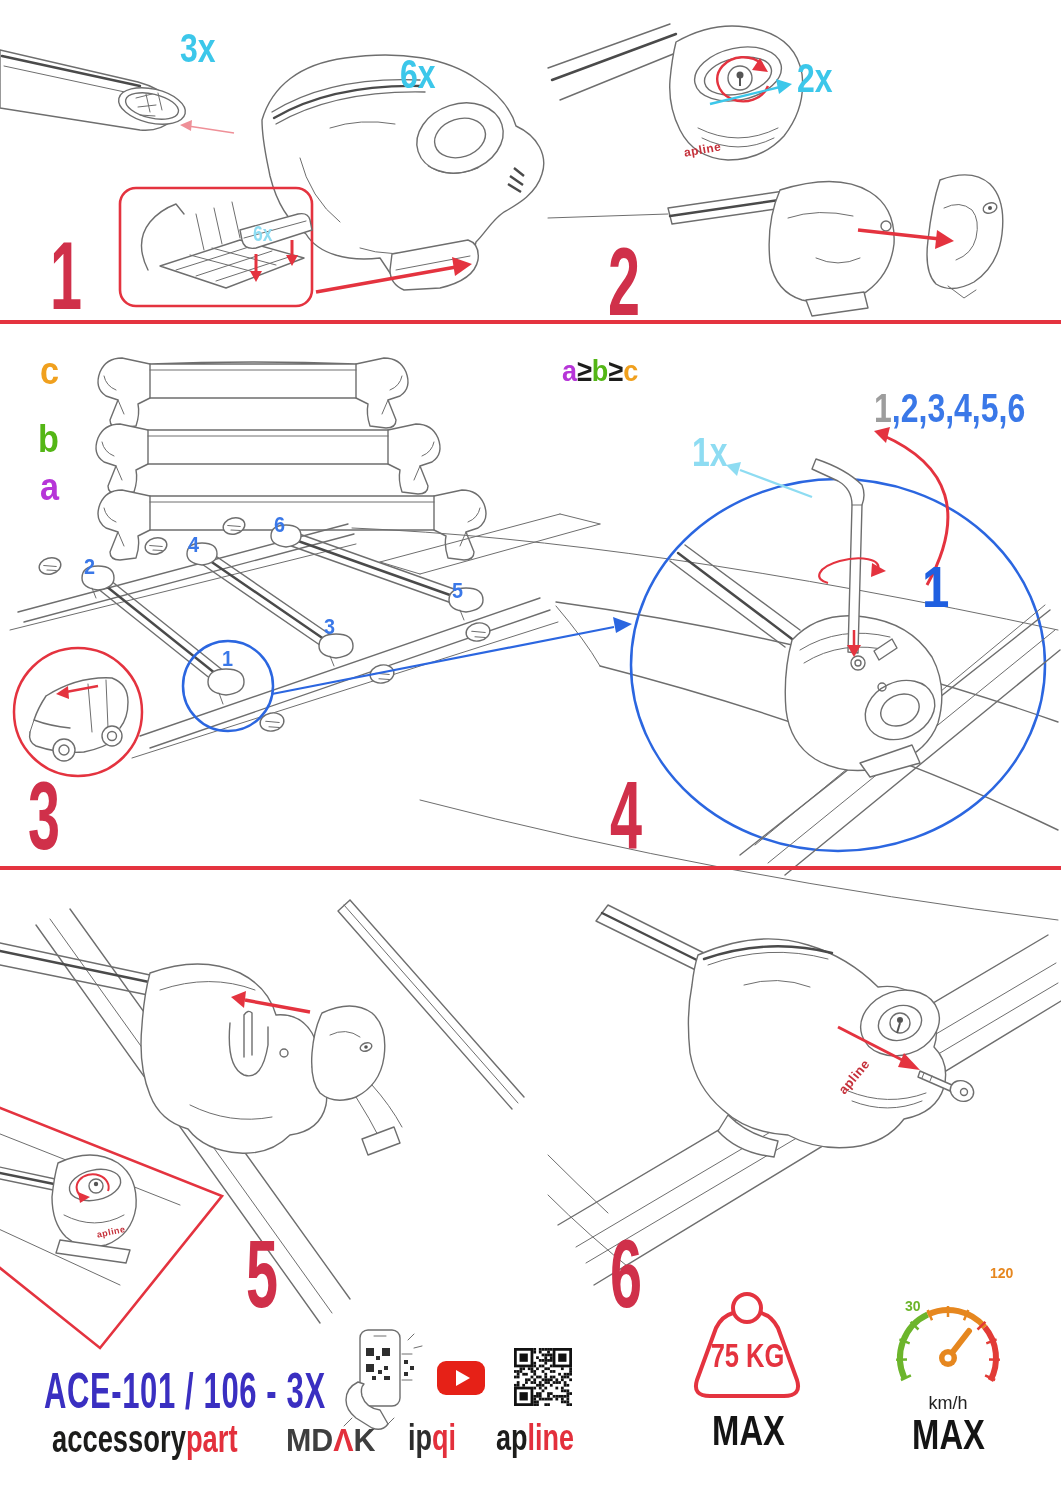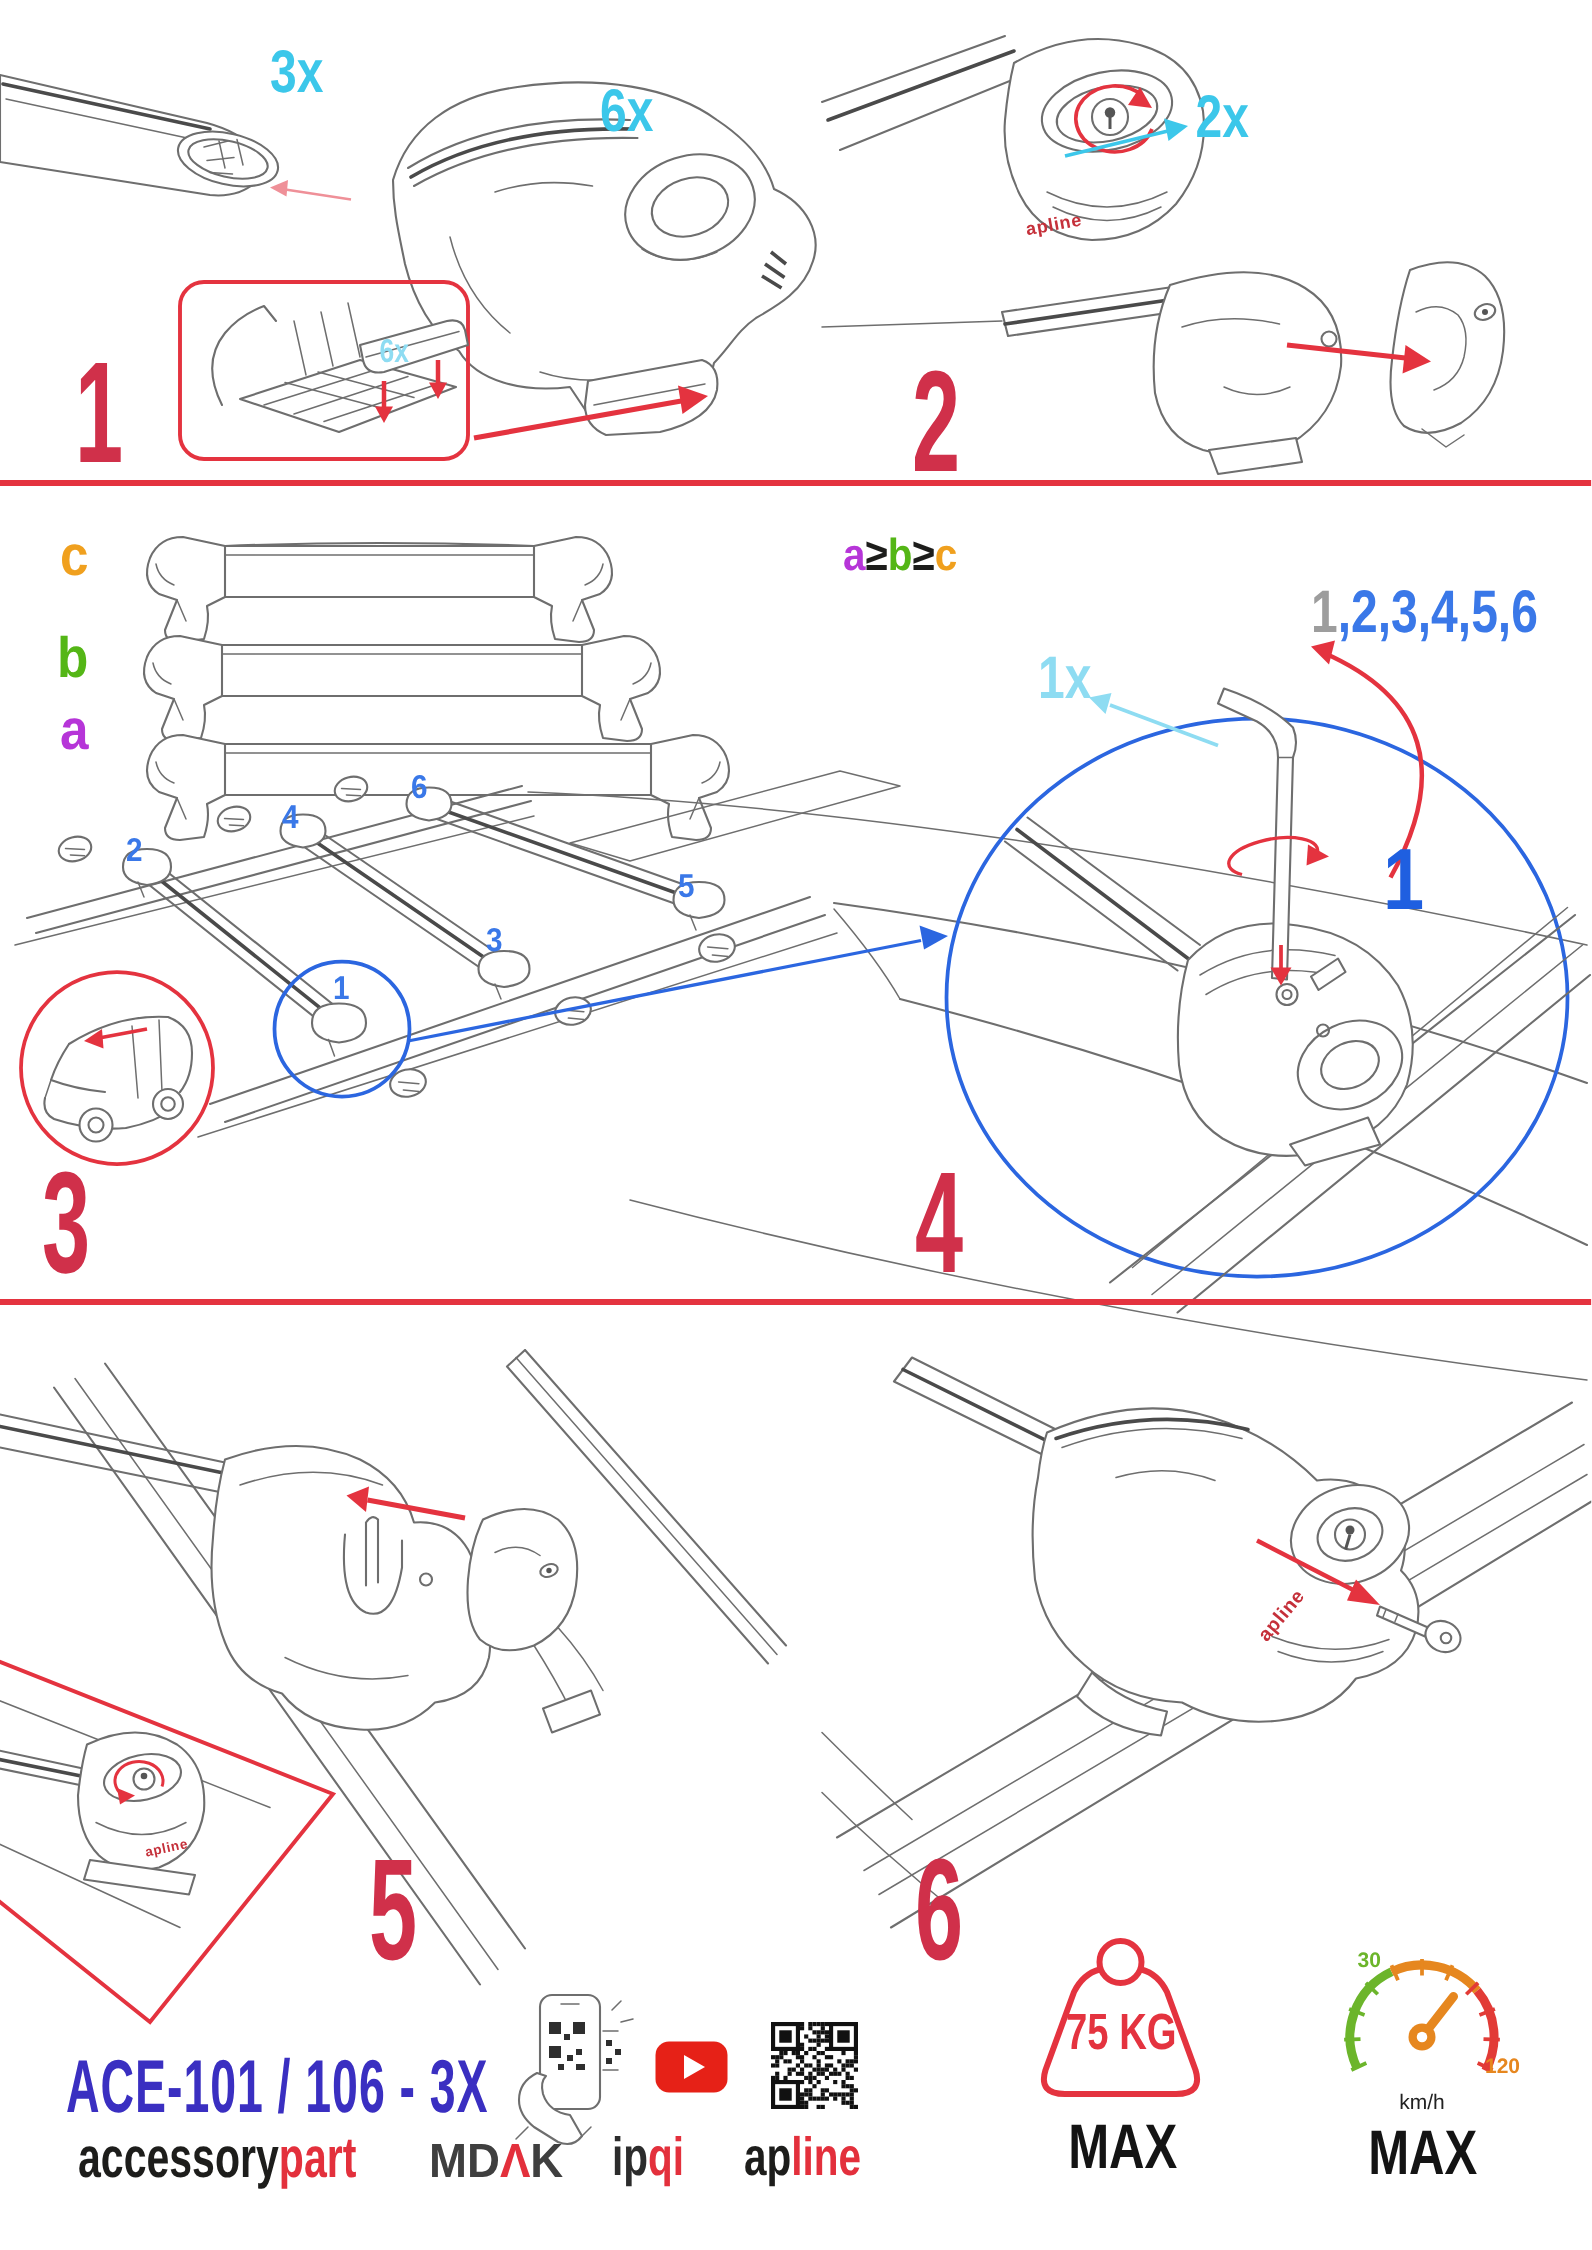--- a/index.html
+++ b/index.html
@@ -37,21 +37,21 @@
   .code{color:var(--navy);font-size:50px;font-weight:700;transform:scaleX(.62);letter-spacing:1px;}
   .brand{font-size:38px;font-weight:700;transform:scaleX(.72);}
   .brand .red, .red{color:var(--brand-red);}
   .mdak{font-size:32px;font-weight:700;color:#3f3f3f;transform:scaleX(.95);}
   .ipqi{font-size:36px;font-weight:700;color:#2c2c2c;transform:scaleX(.75);}
   .apline{font-size:36px;font-weight:700;color:#1d1d1b;transform:scaleX(.75);}
   .kgval{color:var(--accent-red);font-size:34px;font-weight:700;transform:scaleX(.75);}
   .maxlbl{font-size:42px;font-weight:700;color:#141414;transform:scaleX(.78);}
   .g60{color:var(--gauge-green);font-size:14px;font-weight:700;}
   .g120{color:var(--gauge-orange);font-size:14px;font-weight:700;}
-  .kmh{color:#222;font-size:14px;font-weight:400;}
+  .kmh{color:#222;font-size:18px;font-weight:400;}
   .ctr{text-align:center;transform-origin:center top;}
 </style>
 </head>
 <body>
 
 <div class="page">
 
   <svg style="left:0;top:8px" width="560" height="312" viewBox="0 0 560 312">
     <g>
       <path class="ln wf" d="M0,42 L138,74 Q160,80 170,92 Q178,102 172,112 Q160,124 140,122 L0,100 Z"></path>
@@ -627,17 +627,17 @@
       <path d="M46,28.2 L41.7,18.1 M62,25 L62,14 M78,28.2 L82.3,18.1" stroke="var(--gauge-orange)"></path>
       <path d="M91.5,37.5 L99.4,29.9 M100.3,51.3 L110.6,47.4 M103,67.4 L113.9,67.8 M99.1,83.3 L109.1,88" stroke="var(--gauge-red)"></path>
     </g>
     <g>
       <path d="M62,66 L83,39" stroke="var(--gauge-orange)" stroke-width="6" stroke-linecap="round"></path>
       <circle cx="62" cy="66" r="9" fill="var(--gauge-orange)"></circle>
       <circle cx="62" cy="66" r="3.5" fill="#fff"></circle>
     </g>
   </svg>
   <span class="lbl g60" style="left:905px;top:1299px">30</span>
-  <span class="lbl g120" style="left:990px;top:1370px">120</span>
+  <span class="lbl g120" style="left:990px;top:1266px">120</span>
   <span class="lbl kmh ctr" style="left:918px;top:1394px;width:60px">km/h</span>
   <span class="lbl maxlbl ctr" style="left:886px;top:1414px;width:125px">MAX</span>
 
 </div>
 
 </body></html>

